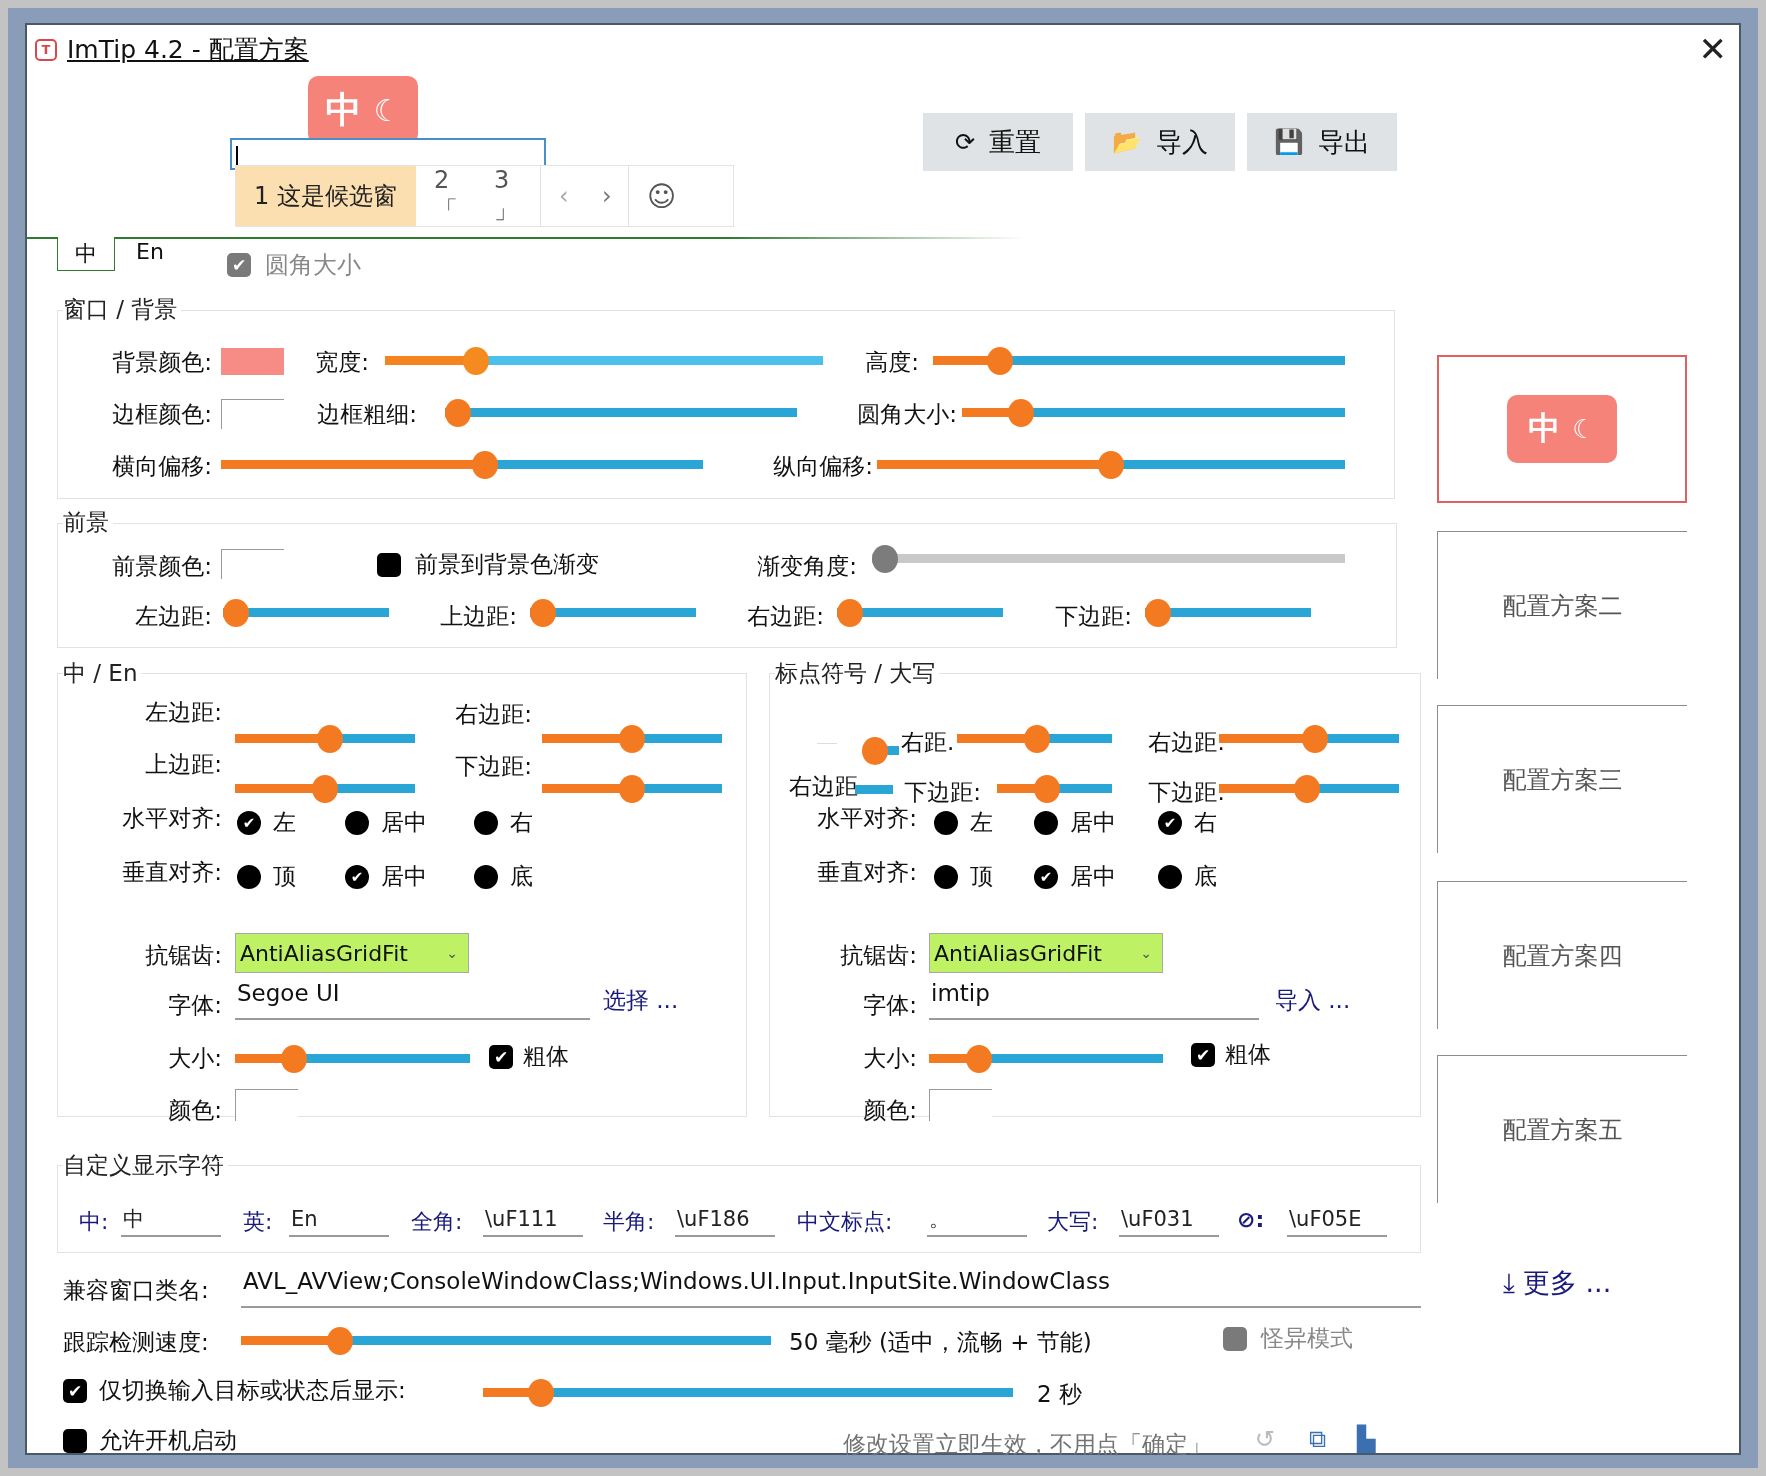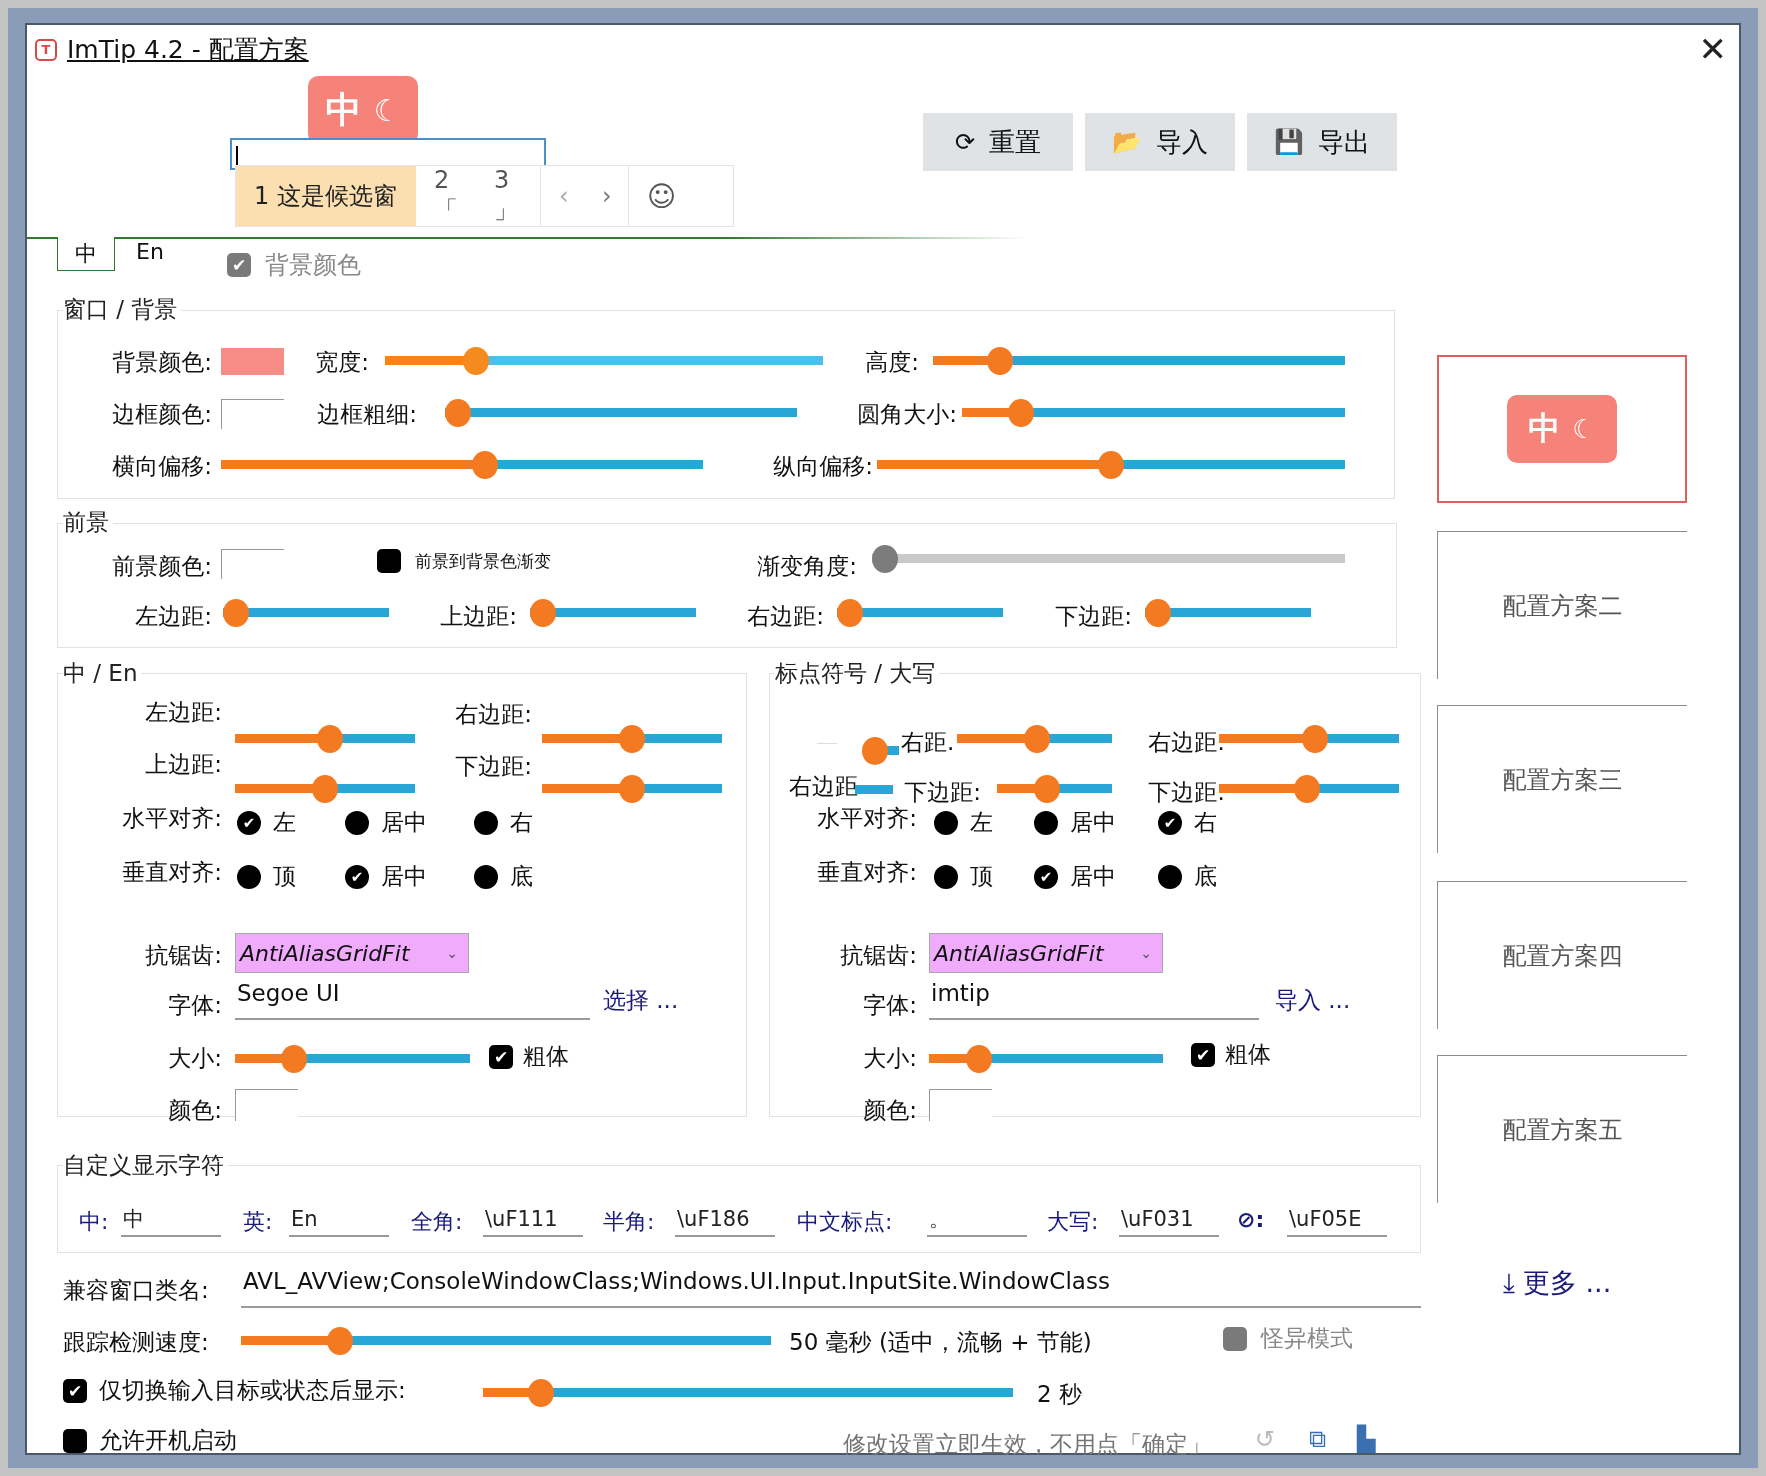--- a/index.html
+++ b/index.html
@@ -73,22 +73,22 @@
   .slider.light .track { background: #4cc0ec; }
   .slider.light .fill { background: #f5841f; }
   .slider.light .thumb { background: #f58a1f; }
   .slider.gray .track { background: #c9c9c9; }
   .slider.gray .thumb { background: #7c7c7c; }
 
   .radio { position: absolute; display: flex; align-items: center; gap: 12px; font-size: 23px; cursor: pointer; }
   .radio .dot { width: 24px; height: 24px; border-radius: 50%; background: #000; color: #fff; font-size: 15px; line-height: 24px; text-align: center; font-weight: bold; }
 
   .select {
-    position: absolute; background: #f0abfc; border: 1px solid #a8a8a8; font-size: 22px;
-    padding-left: 4px; display: flex; align-items: center; justify-content: space-between; cursor: pointer; font-style: italic;
+    position: absolute; background: #bef264; border: 1px solid #a8a8a8; font-size: 22px;
+    padding-left: 4px; display: flex; align-items: center; justify-content: space-between; cursor: pointer;
   }
   .select .caret-down { font-size: 14px; color: #555; padding-right: 10px; }
   .text-field { position: absolute; border-bottom: 2px solid #9a9a9a; font-size: 23px; padding-left: 2px; white-space: nowrap; overflow: hidden; }
   .link { position: absolute; color: #1a1a7a; font-size: 23px; cursor: pointer; white-space: nowrap; }
 
   .char-lbl { position: absolute; color: #1a1a7a; font-size: 22px; white-space: nowrap; }
   .char-field { position: absolute; border-bottom: 2px solid #9a9a9a; font-size: 21px; padding-left: 2px; color: #222; height: 32px; line-height: 28px; }
 
   .scheme-card { position: absolute; border-top: 1px solid #8c8c8c; border-left: 1px solid #8c8c8c; font-size: 24px; color: #555; display: flex; align-items: center; justify-content: center; cursor: pointer; }
   .scheme-card.active { border: 2px solid #e06060; }
@@ -138,21 +138,21 @@
   <div class="abs tool-btn" style="left:1220px; top:88px; width:150px;">
     <span class="ico">💾</span>
     <span>导出</span>
   </div>
 
   <div class="abs green-line" style="left:0; top:212px; width:1000px;"></div>
   <div class="abs tab active" style="left:30px; top:212px; width:58px; height:34px;">中</div>
   <div class="abs tab" style="left:92px; top:210px; width:62px; height:34px;">En</div>
   <div class="abs" style="left:200px; top:224px; display:flex; align-items:center; gap:14px; cursor:pointer;">
     <span class="chk gray">✔</span>
-    <span style="font-size:24px; color:#888;">背景颜色</span>
+    <span style="font-size:24px; color:#888;">圆角大小</span>
   </div>
 
   <div class="abs group" style="left:30px; top:285px; width:1338px; height:189px;"></div>
   <div class="group-title" style="left:36px; top:269px;">窗口 / 背景</div>
 
   <div class="lbl" style="left:60px; top:322px; width:125px;">背景颜色:</div>
   <div class="swatch fill" style="left:194px; top:323px; width:63px; height:27px;"></div>
   <div class="lbl" style="left:270px; top:322px; width:72px;">宽度:</div>
   <div class="slider light" style="left:358px; top:322px; width:438px;">
       <div class="track"></div>
@@ -194,21 +194,21 @@
       <div class="thumb" style="left: calc(50% + 0px);"></div>
     </div>
 
   <div class="abs group" style="left:30px; top:498px; width:1340px; height:125px;"></div>
   <div class="group-title" style="left:36px; top:482px;">前景</div>
 
   <div class="lbl" style="left:60px; top:526px; width:125px;">前景颜色:</div>
   <div class="swatch" style="left:194px; top:524px; width:63px; height:30px;"></div>
   <div class="abs" style="left:350px; top:524px; display:flex; align-items:center; gap:14px; cursor:pointer;">
     <span class="chk off">✔</span>
-    <span style="font-size:17px;">前景到背景色渐变</span>
+    <span style="font-size:23px;">前景到背景色渐变</span>
   </div>
   <div class="lbl" style="left:700px; top:526px; width:130px;">渐变角度:</div>
   <div class="slider gray" style="left:845px; top:520px; width:473px;">
       <div class="track"></div>
       <div class="fill" style="width: 0%;"></div>
       <div class="thumb" style="left: calc(0% + 13px);"></div>
     </div>
 
   <div class="lbl" style="left:80px; top:576px; width:105px;">左边距:</div>
   <div class="slider" style="left:196px; top:574px; width:166px;">

